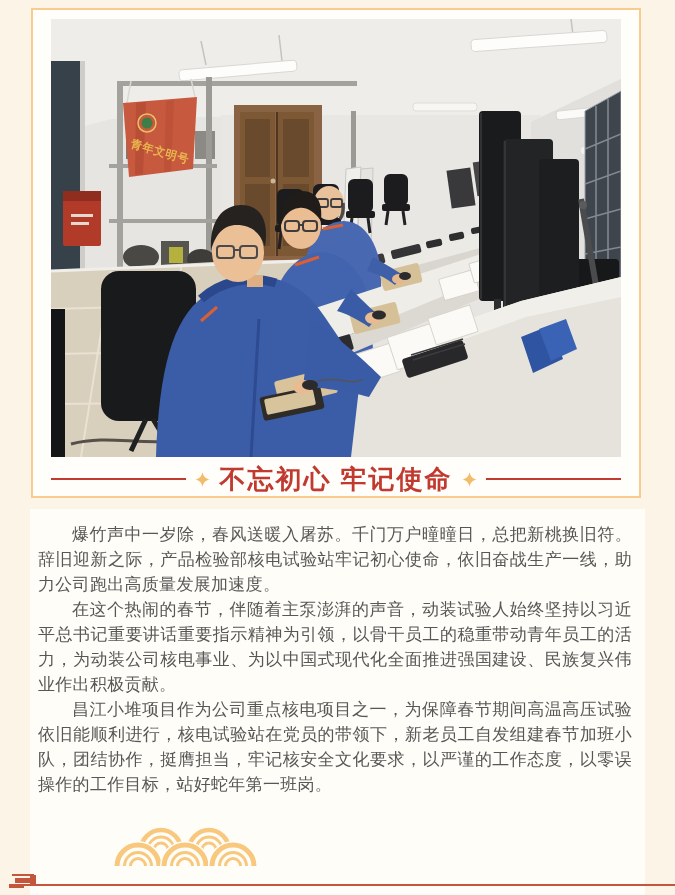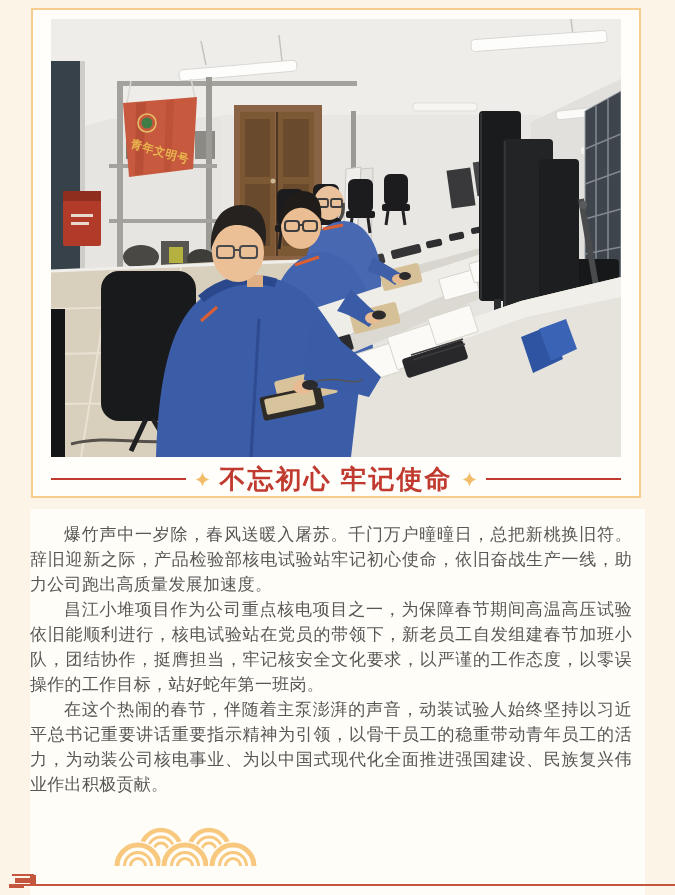--- a/index.html
+++ b/index.html
@@ -26,21 +26,21 @@
     color:var(--caption-red);font-weight:bold;font-size:26px;
     letter-spacing:2px;white-space:nowrap;
   }
   .star{width:15px;height:15px;flex:0 0 auto;display:block;}
   .star path{fill:var(--star-gold);}
   .content-panel{
     position:absolute;left:30px;top:509px;width:615px;height:386px;
     background:var(--panel-bg);
   }
   .article-body{
-    padding:13px 13px 0 0;font-size:17px;line-height:25px;
+    padding:13px 13px 0 8px;font-size:17px;line-height:25px;
     color:var(--text-gray);text-align:justify;letter-spacing:0.3px;
   }
   .article-body p{margin:0;text-indent:2em;}
   .waves{position:absolute;left:105px;top:823px;width:160px;height:46px;}
   .waves .ring{stroke:var(--wave-gold);fill:none;}
   .waves .disc{fill:var(--panel-bg);}
   .bottom-line{position:absolute;left:0;top:872px;width:675px;height:18px;}
   .bottom-line rect{fill:var(--line-red);}
 </style>
 </head>
@@ -273,22 +273,22 @@
     <svg class="star" viewBox="0 0 15 15">
       <path d="M7.5,0 C8.2,4.2 10.4,6.8 15,7.5 C10.4,8.2 8.2,10.8 7.5,15 C6.8,10.8 4.6,8.2 0,7.5 C4.6,6.8 6.8,4.2 7.5,0 Z"></path>
     </svg>
     <div class="cap-line"></div>
   </div>
 </div>
 
 <div class="content-panel">
   <div class="article-body">
     <p>爆竹声中一岁除，春风送暖入屠苏。千门万户曈曈日，总把新桃换旧符。辞旧迎新之际，产品检验部核电试验站牢记初心使命，依旧奋战生产一线，助力公司跑出高质量发展加速度。</p>
+    <p>在这个热闹的春节，伴随着主泵澎湃的声音，动装试验人始终坚持以习近平总书记重要讲话重要指示精神为引领，以骨干员工的稳重带动青年员工的活力，为动装公司核电事业、为以中国式现代化全面推进强国建设、民族复兴伟业作出积极贡献。</p>
     <p>昌江小堆项目作为公司重点核电项目之一，为保障春节期间高温高压试验依旧能顺利进行，核电试验站在党员的带领下，新老员工自发组建春节加班小队，团结协作，挺膺担当，牢记核安全文化要求，以严谨的工作态度，以零误操作的工作目标，站好蛇年第一班岗。</p>
-    <p>在这个热闹的春节，伴随着主泵澎湃的声音，动装试验人始终坚持以习近平总书记重要讲话重要指示精神为引领，以骨干员工的稳重带动青年员工的活力，为动装公司核电事业、为以中国式现代化全面推进强国建设、民族复兴伟业作出积极贡献。</p>
   </div>
 </div>
 
 <svg class="waves" viewBox="0 0 160 46" xmlns="http://www.w3.org/2000/svg">
 
   <path class="disc" d="M33,27 A23,23 0 0 1 79,27 Z"></path>
   <path class="ring" stroke-width="4.5" d="M36,27 A20,20 0 0 1 76,27"></path>
   <path class="ring" stroke-width="2.8" d="M43,27 A13,13 0 0 1 69,27"></path>
   <path class="ring" stroke-width="2.8" d="M49,27 A7,7 0 0 1 63,27"></path>
   <path class="disc" d="M81,27 A23,23 0 0 1 127,27 Z"></path>

